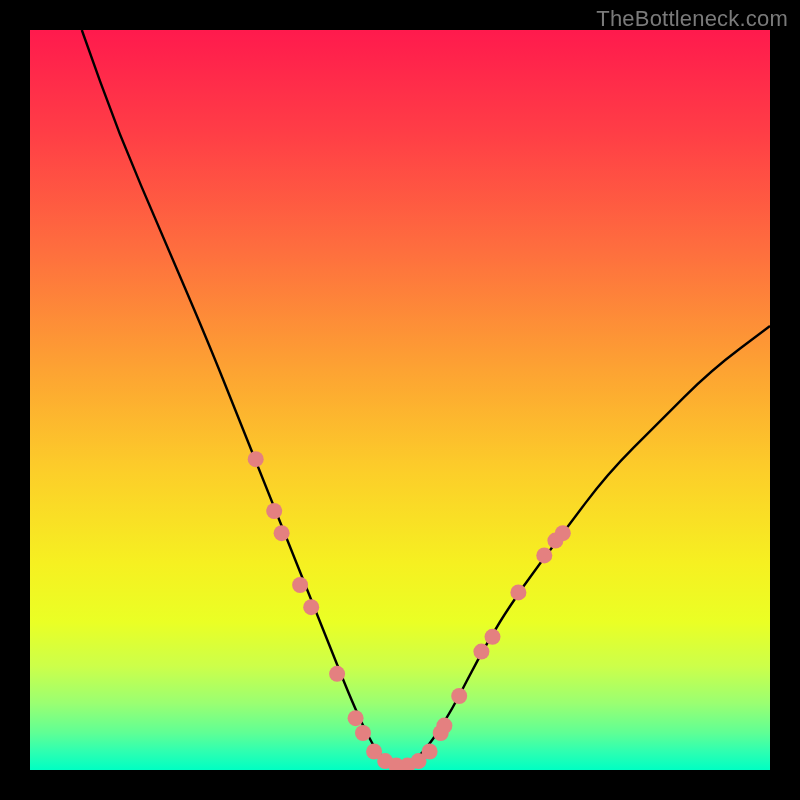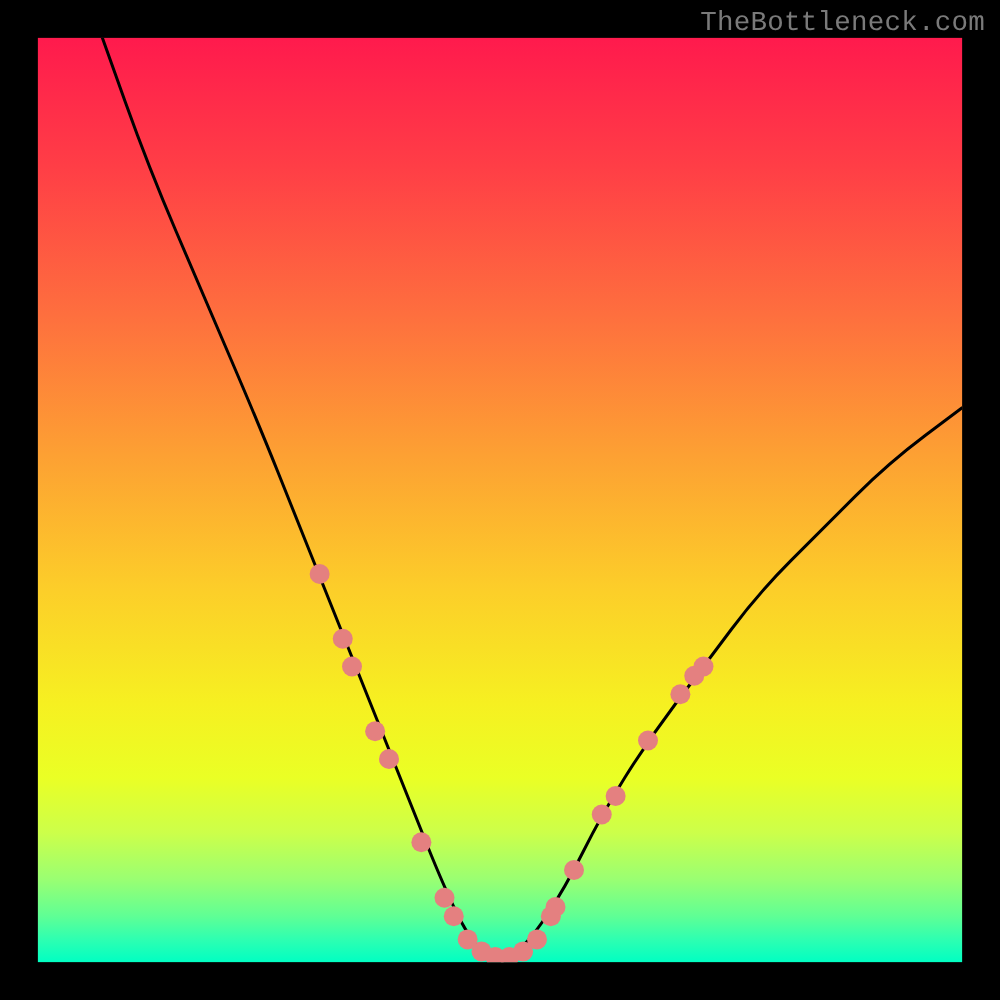--- a/index.html
+++ b/index.html
@@ -9,21 +9,20 @@
     height: 800px;
     overflow: hidden;
     background: #000;
     font-family: Arial, Helvetica, sans-serif;
   }
   .frame {
     position: absolute;
     left: 0; top: 0;
     width: 800px; height: 800px;
     background: #000;
-    font-family: Liberation Mono, monospace;
   }
   .plot {
     position: absolute;
     left: 30px;
     top: 30px;
     width: 740px;
     height: 740px;
     overflow: hidden;
   }
   .gradient {

